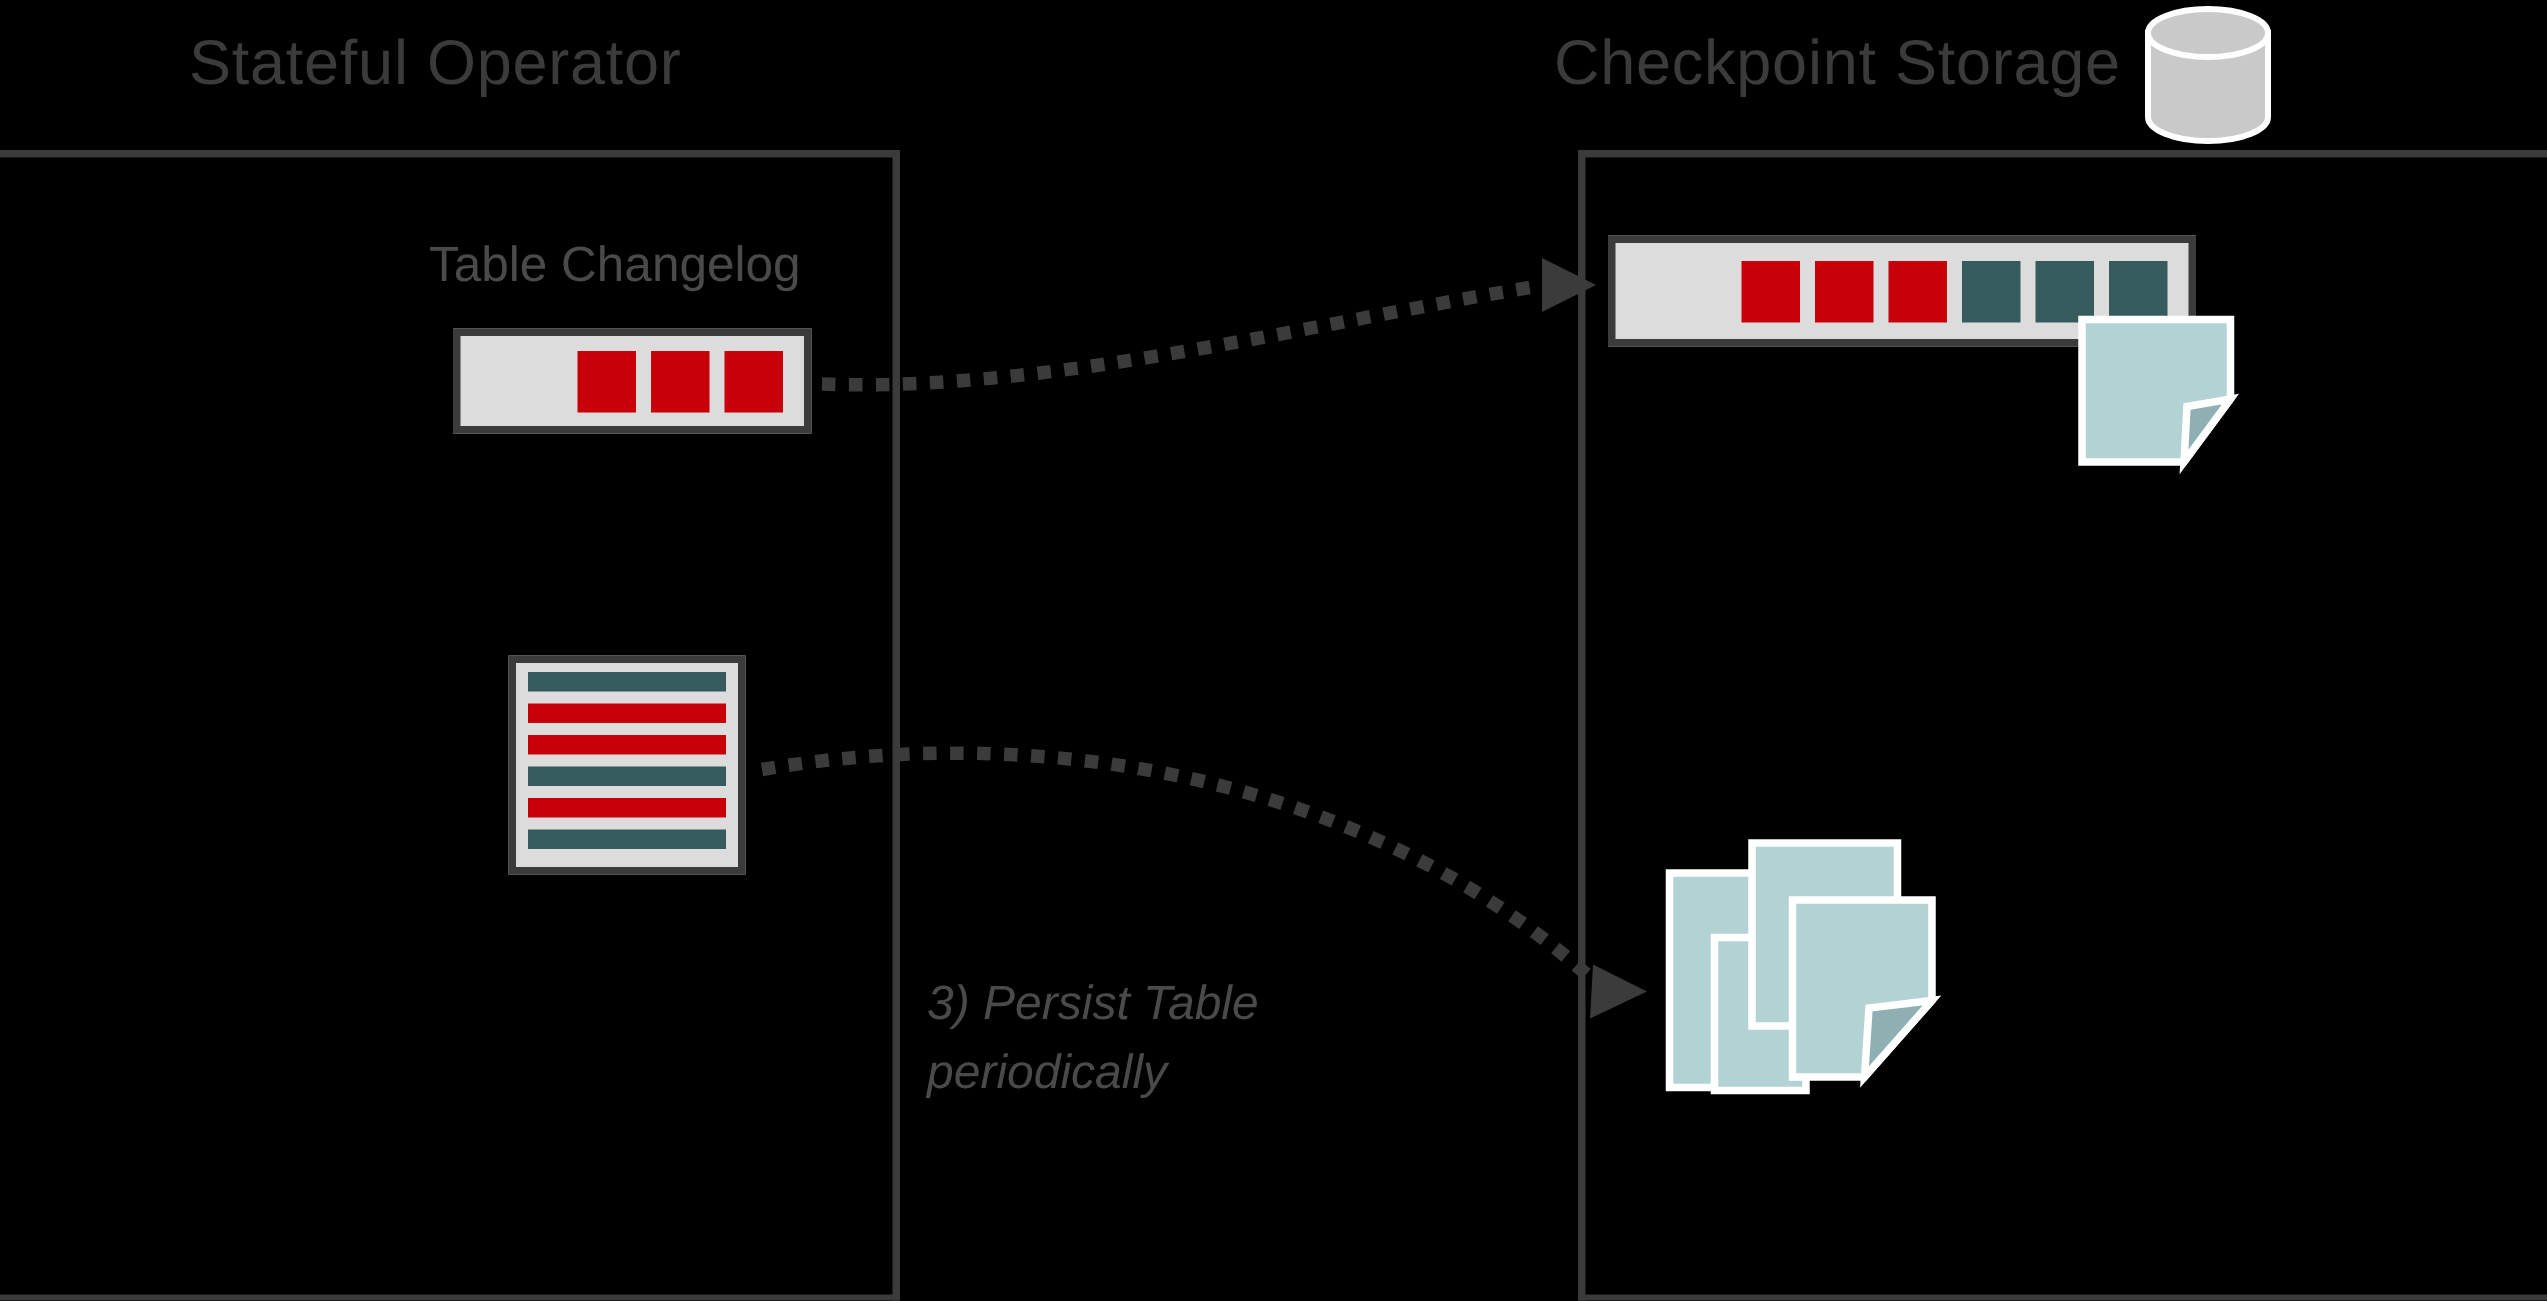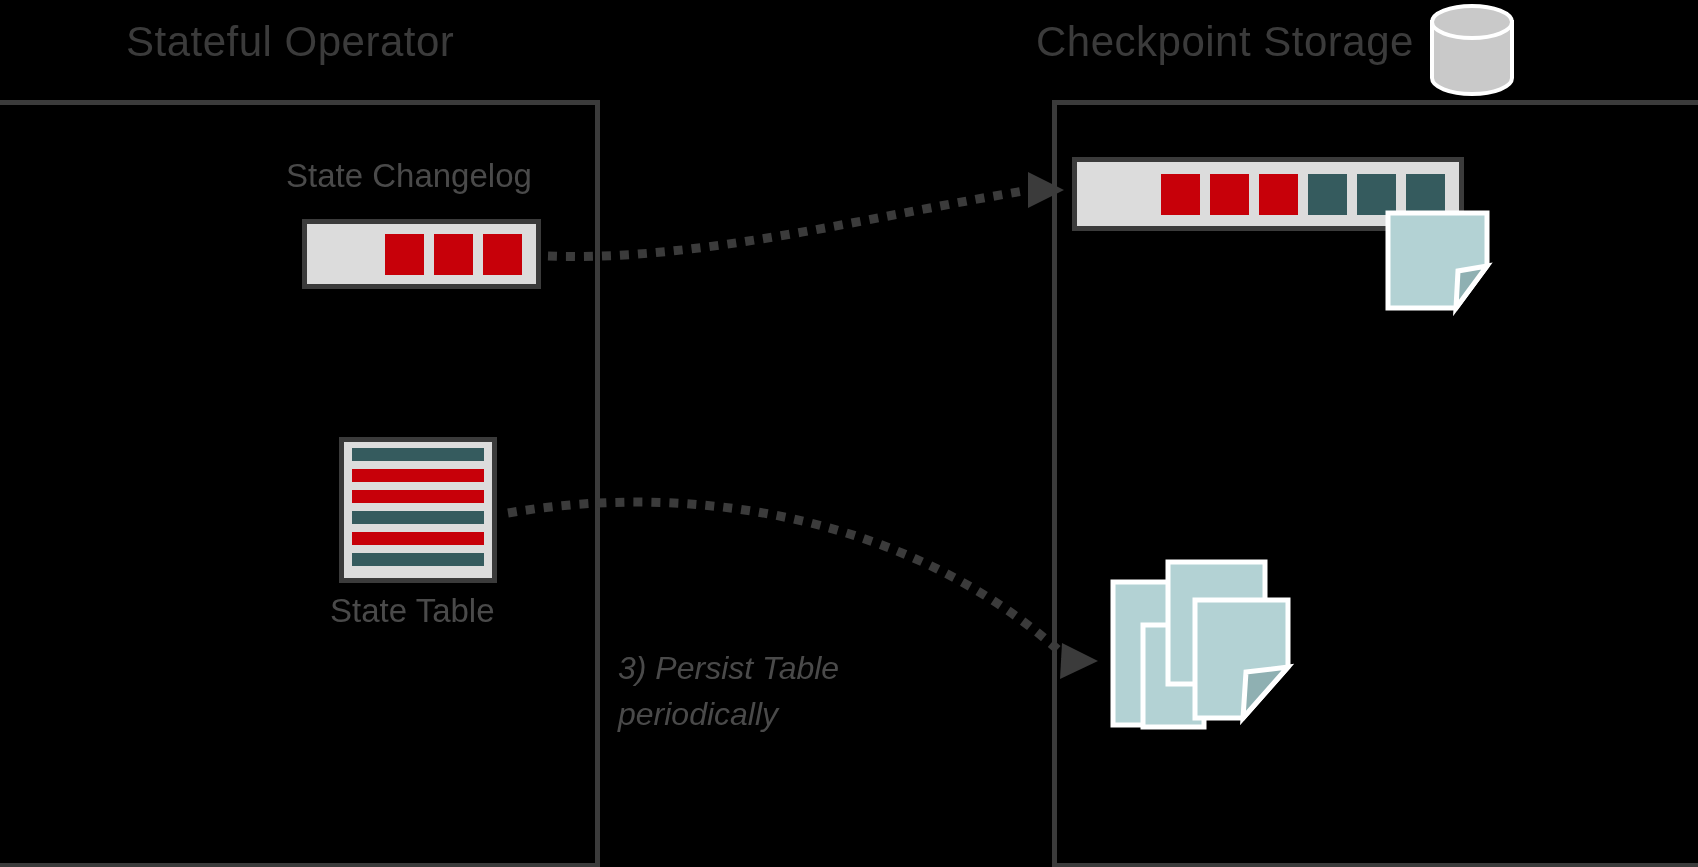--- a/index.html
+++ b/index.html
@@ -121,38 +121,37 @@
   <div id="db-icon">
     <svg width="88" height="92" viewBox="0 0 88 92" xmlns="http://www.w3.org/2000/svg">
       <path d="M4 18 L4 74 A40 16 0 0 0 84 74 L84 18 Z" fill="#c9c9c9" stroke="#ffffff" stroke-width="4"></path>
       <ellipse cx="44" cy="18" rx="40" ry="16" fill="#c9c9c9" stroke="#ffffff" stroke-width="4"></ellipse>
     </svg>
   </div>
 
   <div class="panel" id="panel-left"></div>
   <div class="panel" id="panel-right"></div>
 
-  <div class="sub-label" id="label-changelog">State Changelog</div>
+  <div class="sub-label" id="label-changelog">Table Changelog</div>
 
   <div class="changelog" id="changelog-local">
     <div class="cl-cell red"></div>
     <div class="cl-cell red"></div>
     <div class="cl-cell red"></div>
   </div>
 
   <div id="state-table">
     <div class="st-row teal"></div>
     <div class="st-row red"></div>
     <div class="st-row red"></div>
     <div class="st-row teal"></div>
     <div class="st-row red"></div>
     <div class="st-row teal"></div>
   </div>
 
-  <div class="sub-label" id="label-statetable">State Table</div>
 
   <div class="note-italic" id="note-persist">3) Persist Table
 periodically</div>
 
   <div class="changelog" id="changelog-remote">
     <div class="cl-cell red"></div>
     <div class="cl-cell red"></div>
     <div class="cl-cell red"></div>
     <div class="cl-cell teal"></div>
     <div class="cl-cell teal"></div>

